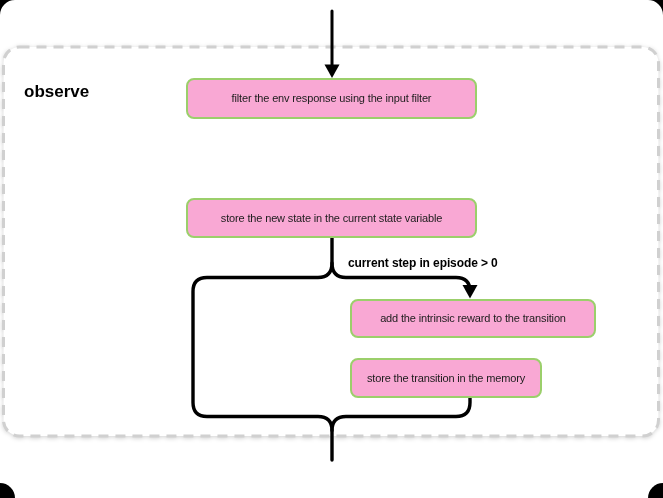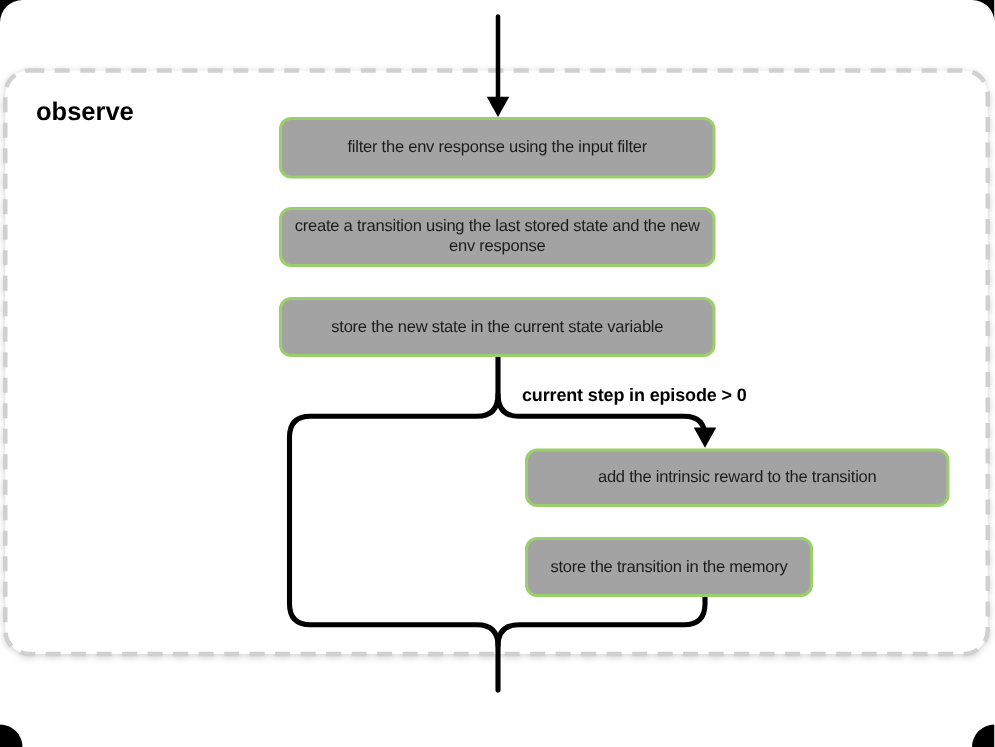--- a/index.html
+++ b/index.html
@@ -21,48 +21,48 @@
     left: 0;
     top: 0;
     z-index: 0;
   }
   .frame-rect {
     filter: drop-shadow(0 1px 2px rgba(0,0,0,0.18));
   }
   .frame-title {
     position: absolute;
     left: 24px;
-    top: 65px;
+    top: 82px;
     font-size: 17px;
     font-weight: bold;
     color: #000000;
     z-index: 2;
     white-space: nowrap;
   }
   .node {
     position: absolute;
     box-sizing: border-box;
     border: 2.5px solid #9BCF6B;
     border-radius: 8px;
-    background: #a3a3a3;
+    background: #f9a8d4;
     display: flex;
     align-items: center;
     justify-content: center;
     text-align: center;
     font-size: 11px;
     line-height: 13px;
     letter-spacing: -0.15px;
     color: #1c1c1c;
     padding: 0 2px;
     z-index: 2;
   }
   .node-1 { left: 186px; top: 78px;  width: 291px; height: 41px; }
   .node-2 { left: 186px; top: 138px; width: 291px; height: 40px; }
   .node-3 { left: 186px; top: 198px; width: 291px; height: 40px; }
-  .node-4 { left: 350px; top: 299px; width: 283px; height: 39px; }
+  .node-4 { left: 350px; top: 299px; width: 246px; height: 39px; }
   .node-5 { left: 350px; top: 358px; width: 192px; height: 40px; }
   .edge-label {
     position: absolute;
     left: 348px;
     top: 256px;
     font-size: 12px;
     font-weight: bold;
     letter-spacing: -0.1px;
     color: #000000;
     z-index: 2;
@@ -103,23 +103,20 @@
 
     <path class="link link-thick" d="M470,397 L470,402.5 Q470,416.5 456,416.5 L346,416.5 Q332,416.5 332,430.5"></path>
   </svg>
 
   <div class="frame-title">observe</div>
 
   <div class="node node-1">
     <span>filter the env response using the input filter</span>
   </div>
 
-  <div class="node node-2">
-    <span>create a transition using the last stored state and the new env response</span>
-  </div>
 
   <div class="node node-3">
     <span>store the new state in the current state variable</span>
   </div>
 
   <div class="edge-label">current step in episode &gt; 0</div>
 
   <div class="node node-4">
     <span>add the intrinsic reward to the transition</span>
   </div>

